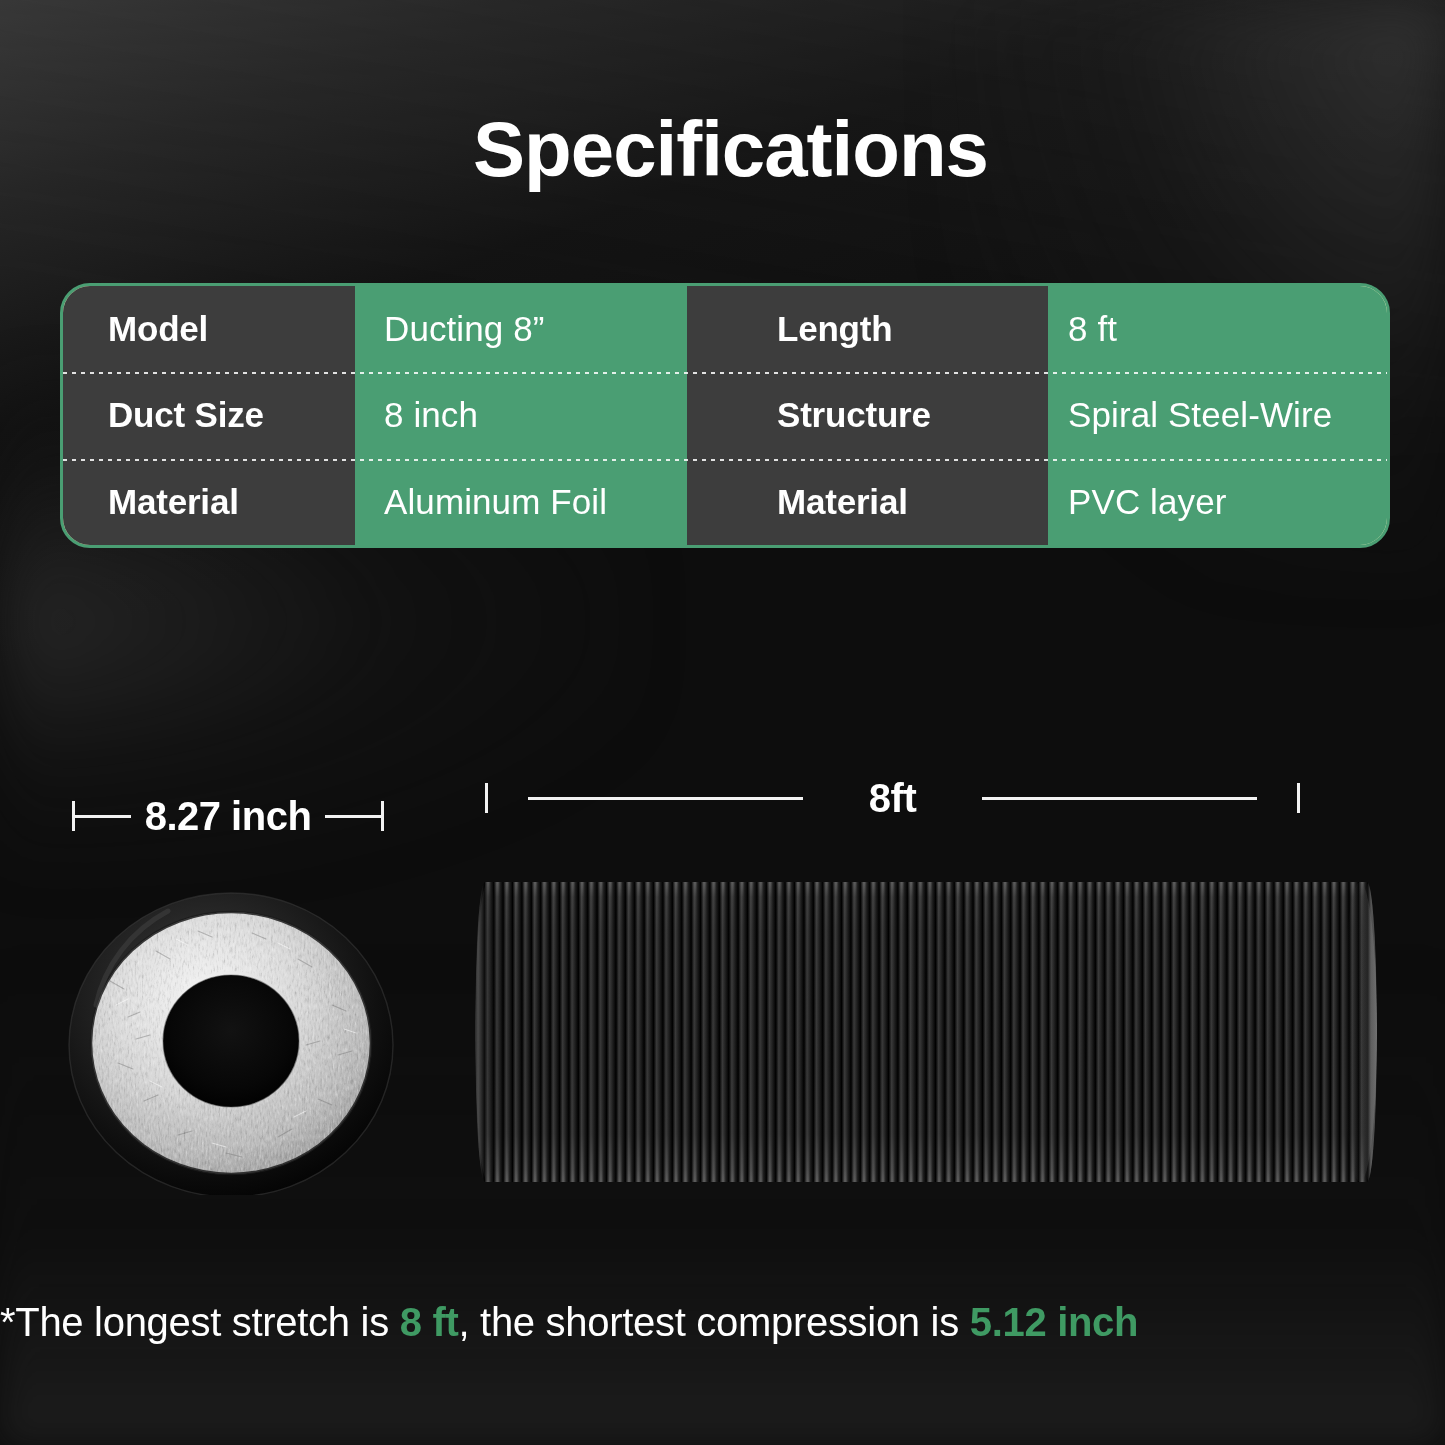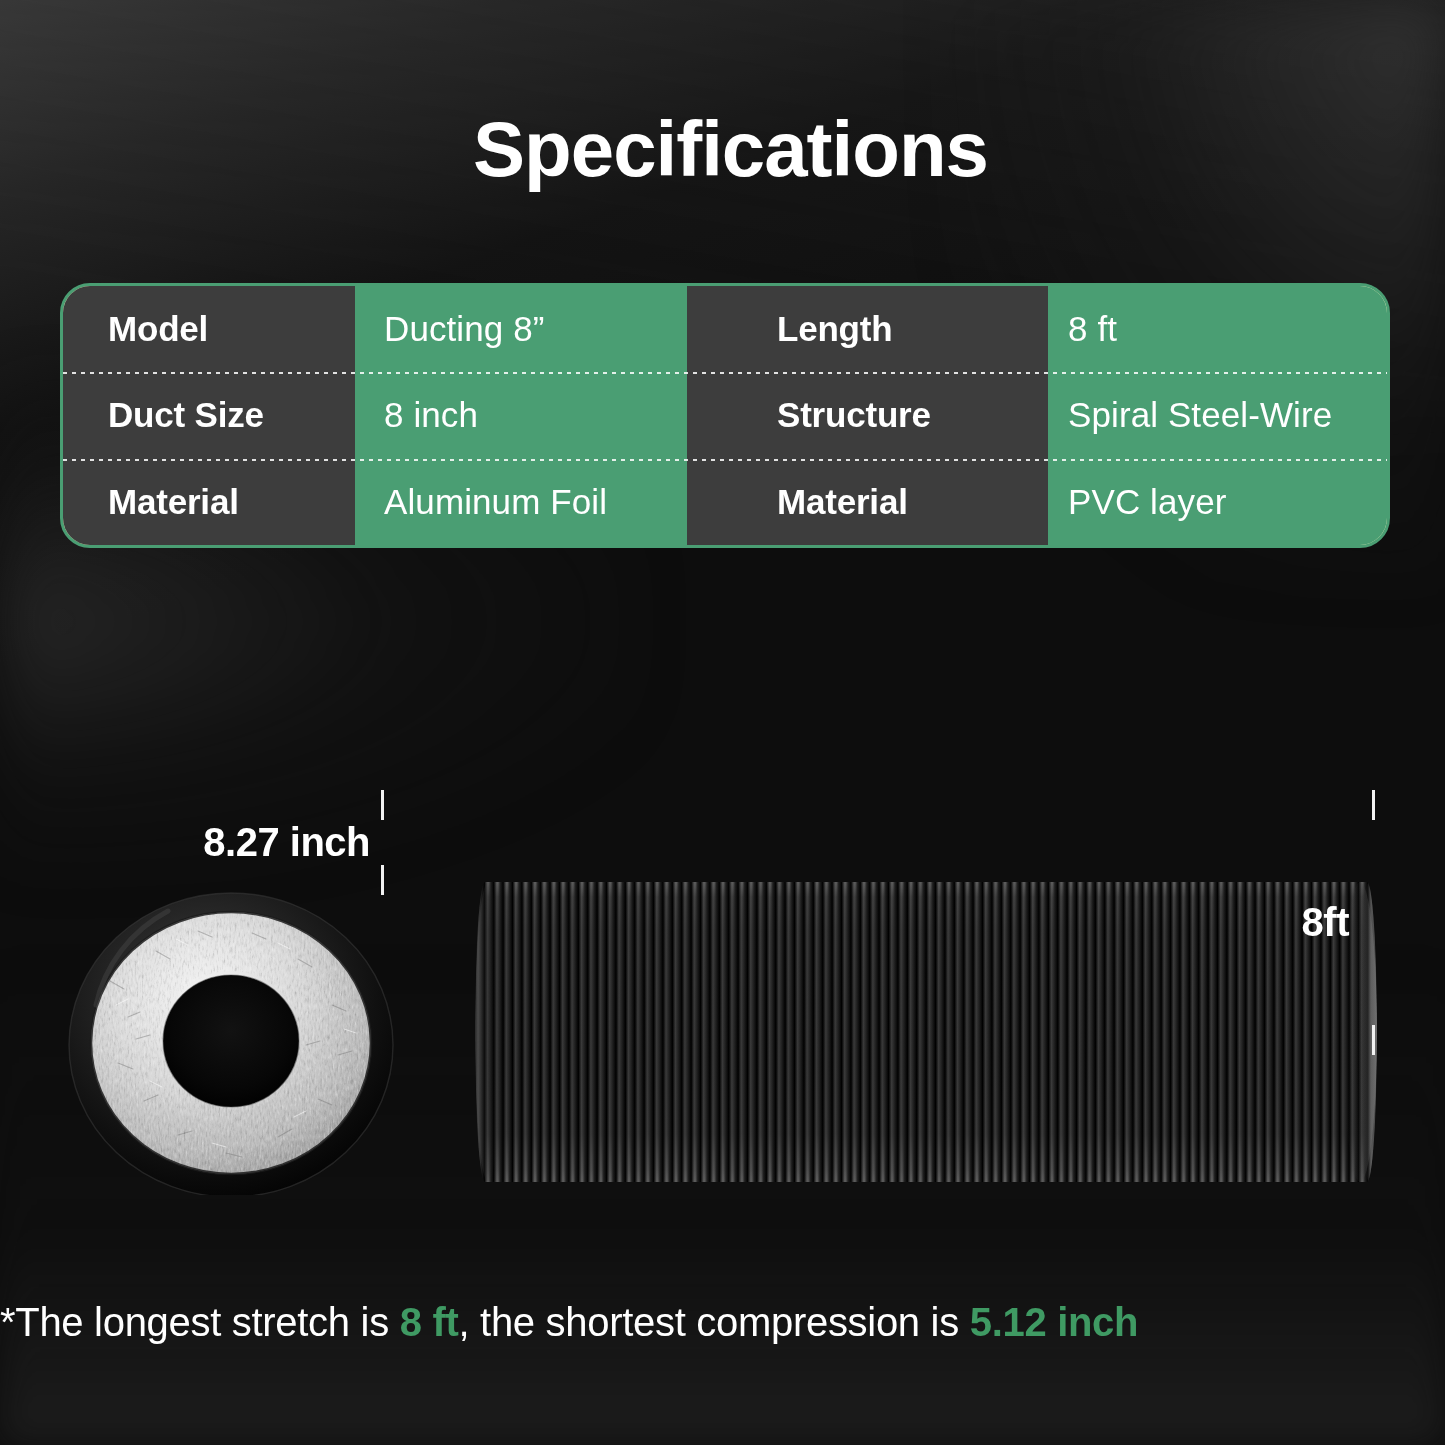--- a/index.html
+++ b/index.html
@@ -135,23 +135,22 @@
   }
   .col-1 { width:292px; padding-left:45px; }
   .col-2 { width:332px; padding-left:29px; }
   .col-3 { width:361px; padding-left:90px; }
   .col-4 { flex:1;     padding-left:20px; }
 
   
   .dim {
     position:absolute;
     display:flex;
-    align-items:flex-end;
+    align-items:center;
     z-index:5;
-    flex-direction:column;
   }
   .dim-cap {
     width:3px;
     height:30px;
     background:#f2f2f2;
     flex:none;
   }
   .dim-line {
     height:3px;
     background:#f2f2f2;
@@ -169,22 +168,22 @@
     width:312px; height:52px;
   }
   #dim-diameter .dim-text {
     font-size:40px;
     padding:0 14px;
     letter-spacing:-0.5px;
   }
   #dim-diameter .dim-line { max-width:none; }
 
   #dim-length {
-    left:485px; top:790px;
-    width:890px; height:52px;gap:40px;
+    left:485px; top:772px;
+    width:815px; height:52px;gap:40px;
   }
   #dim-length .dim-text {
     font-size:40px;
     padding:0 26px;
     letter-spacing:-0.5px;
   }
 
   
   .cross-section {
     position:absolute;

